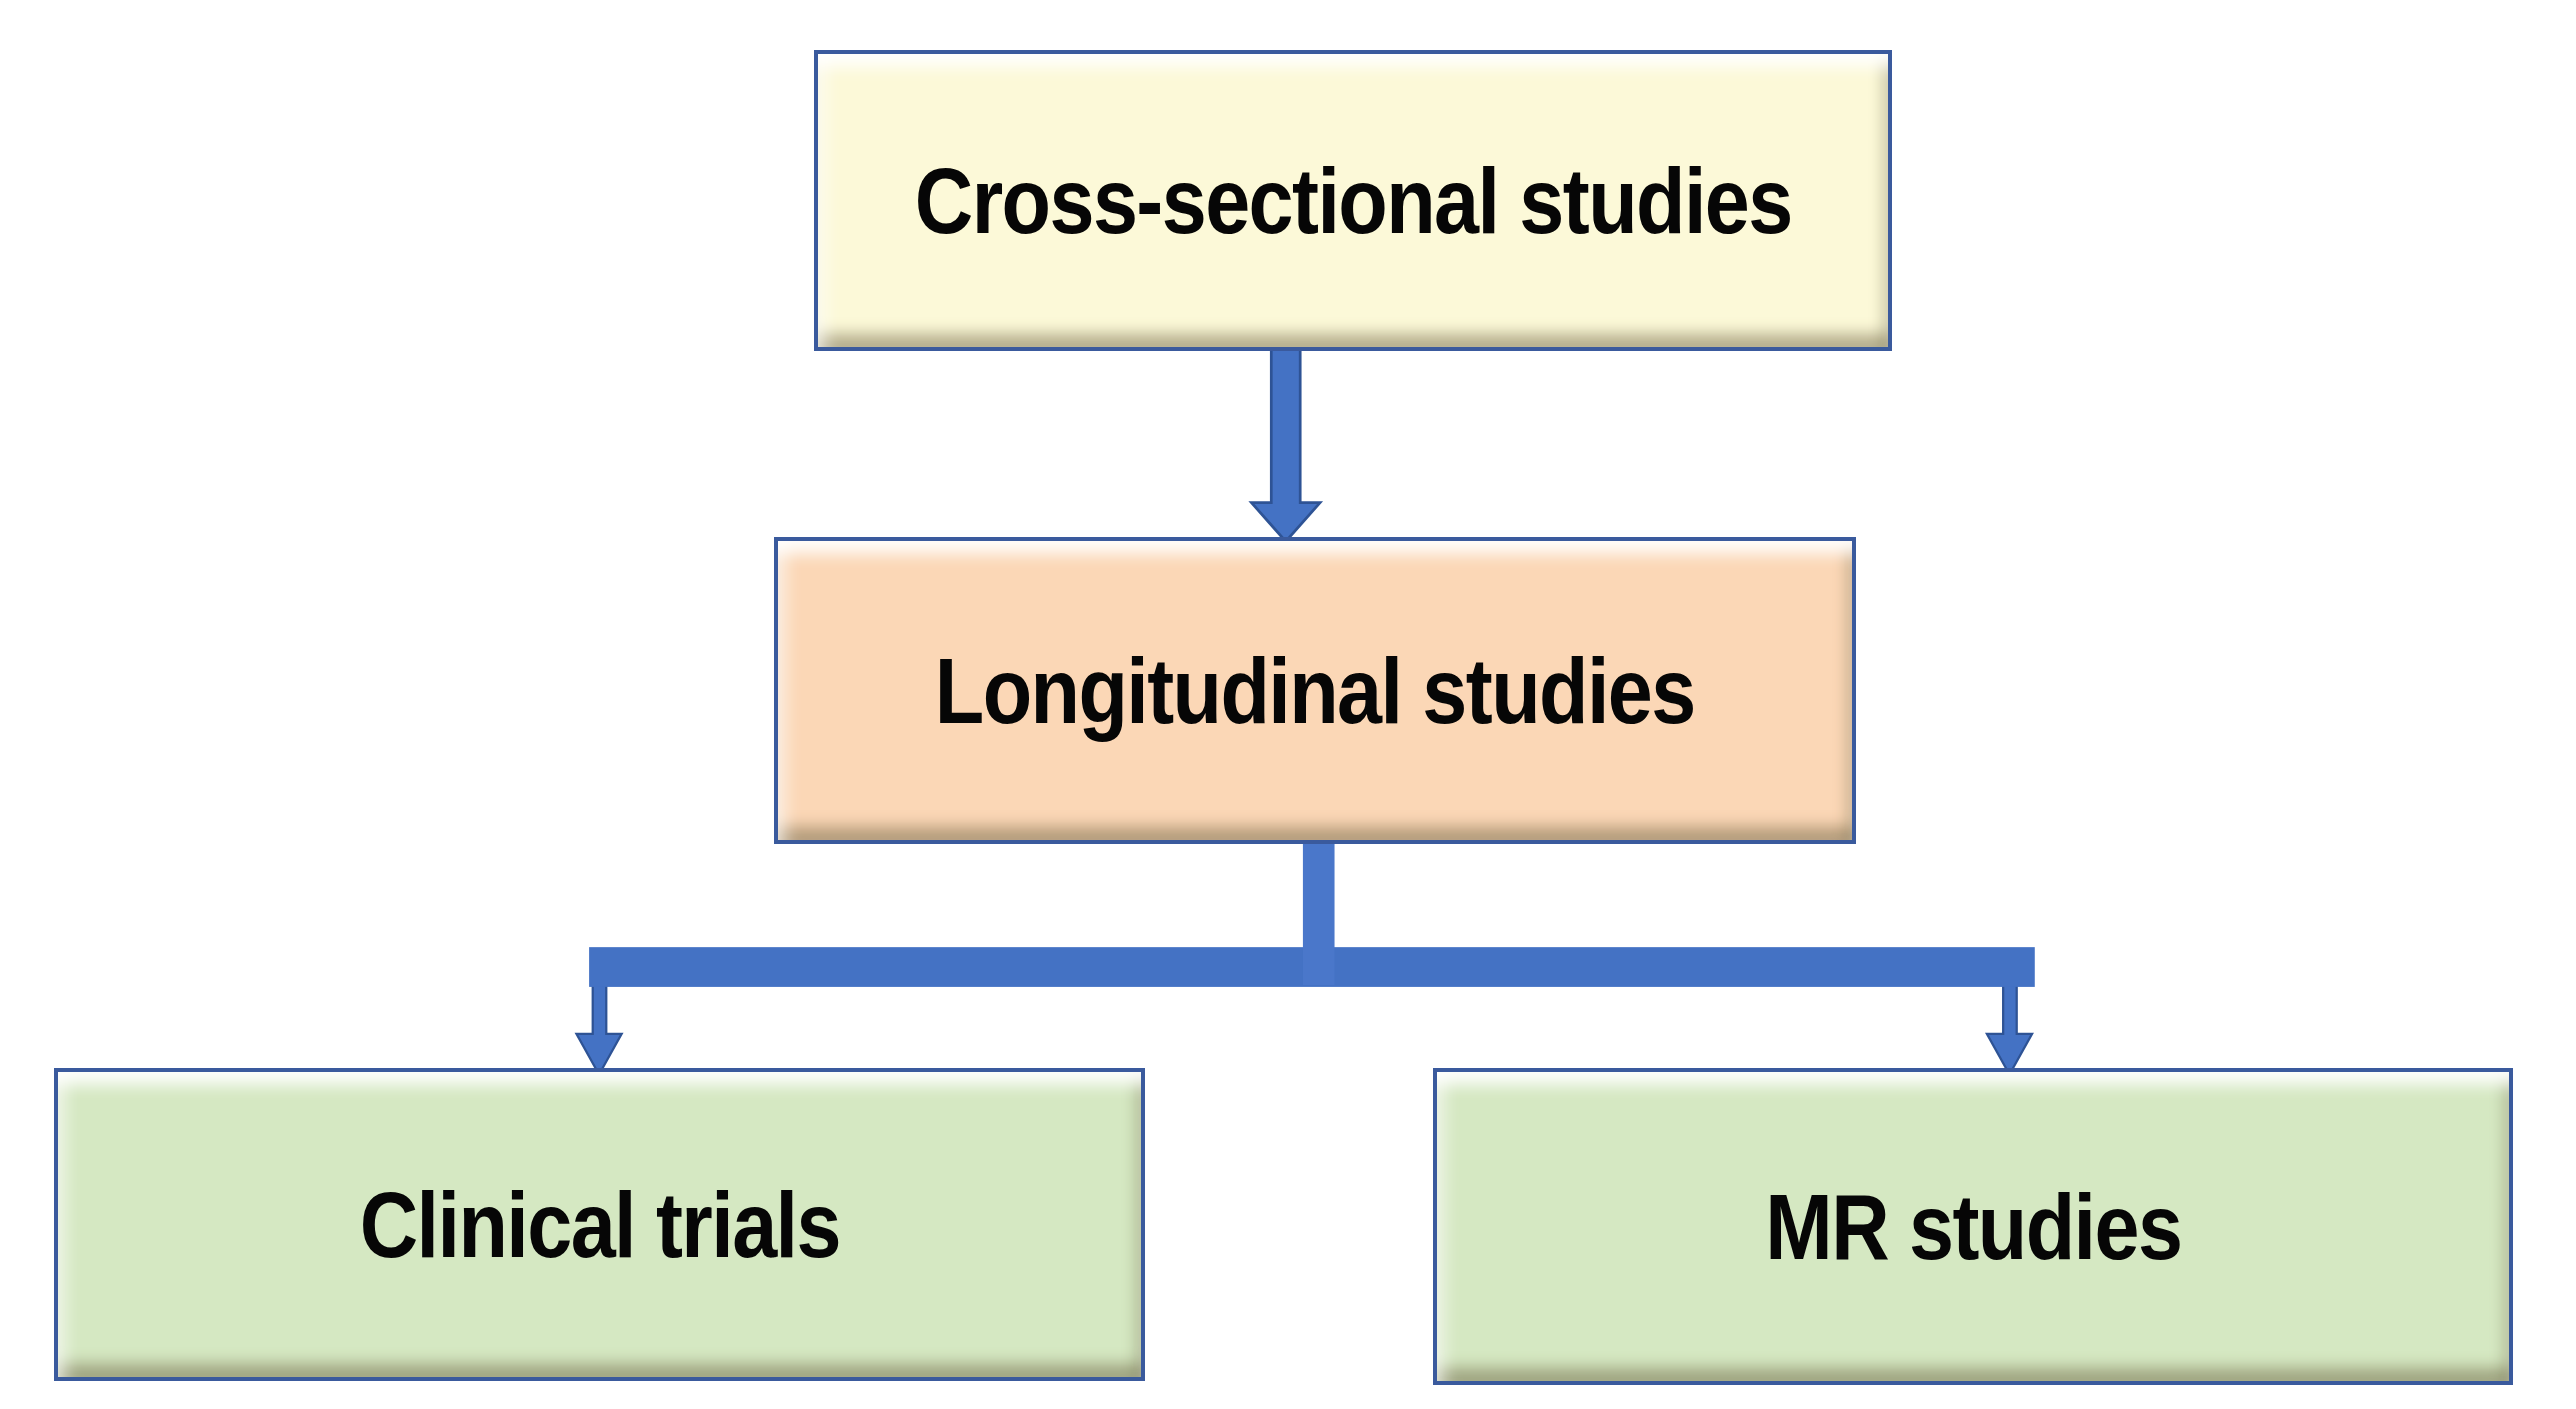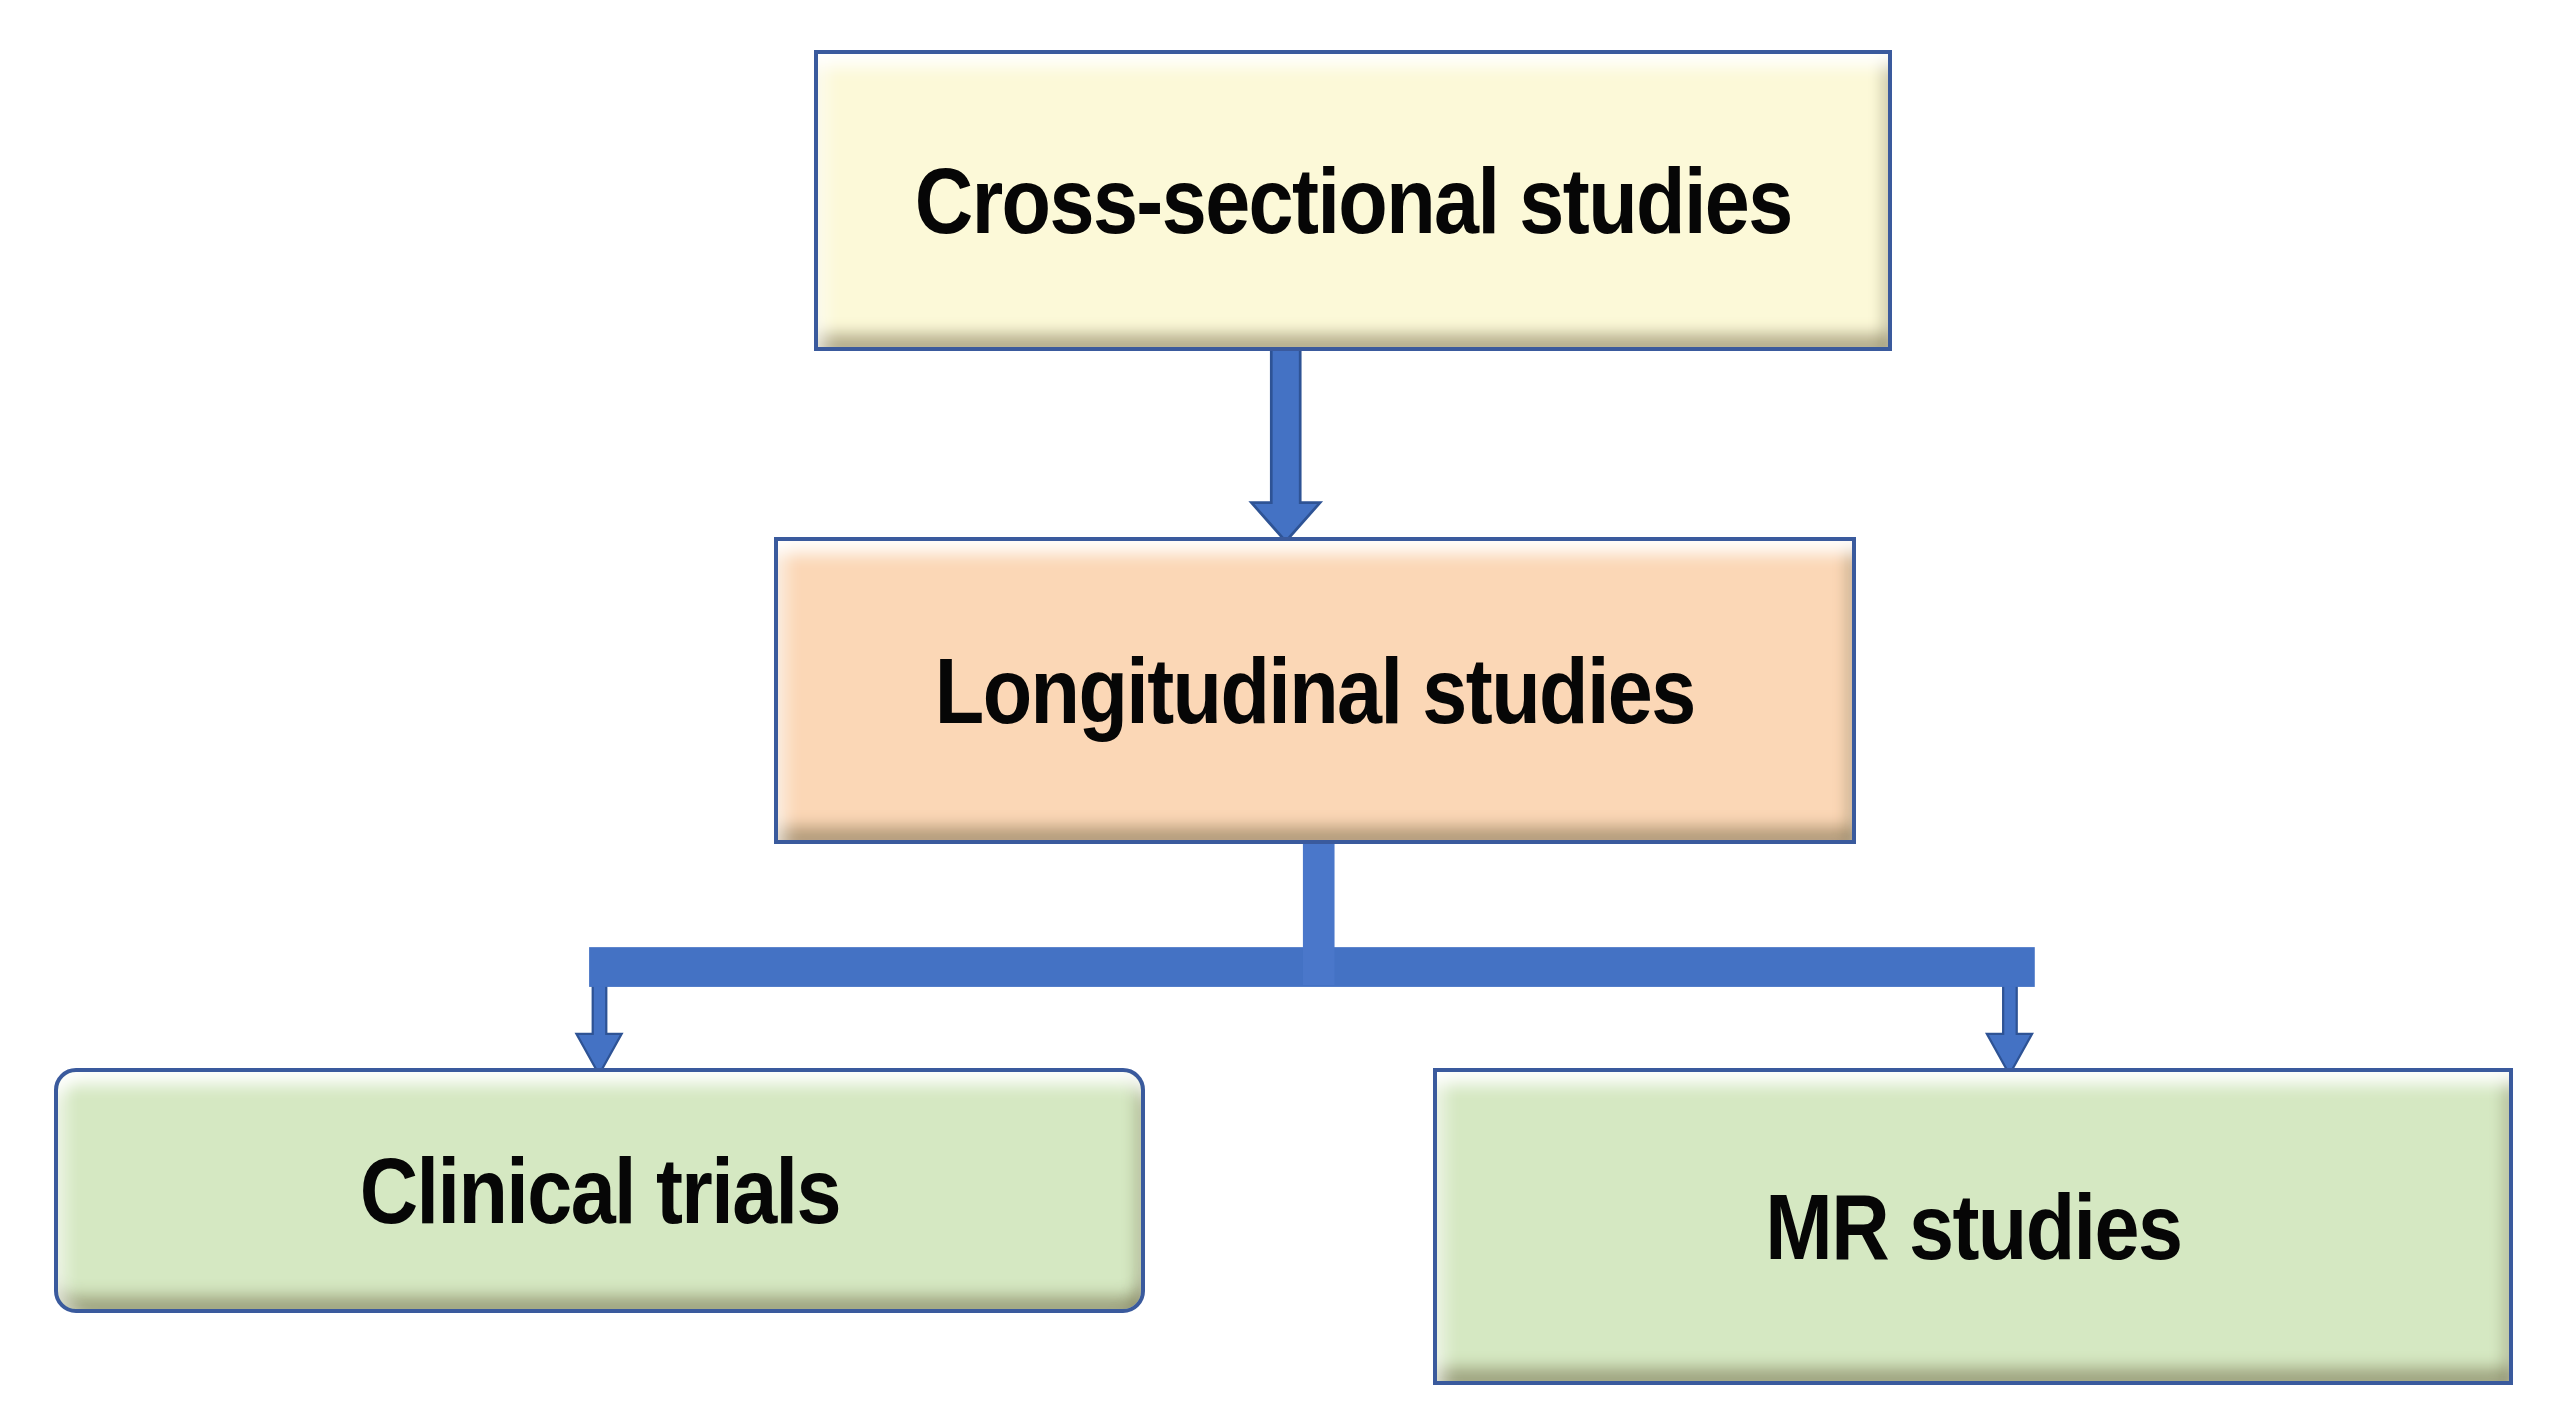--- a/index.html
+++ b/index.html
@@ -49,21 +49,21 @@
     font-size: 92px;
     letter-spacing: -1.8px;
     line-height: 1;
     white-space: nowrap;
     transform: scaleX(0.88);
     transform-origin: center;
   }
   
   #node-a { left: 775px;  top: 50px;   width: 1078px; height: 301px; margin-left: 39px; }
   #node-b { left: 774px;  top: 537px;  width: 1082px; height: 307px; }
-  #node-c { left: 54px;   top: 1068px; width: 1091px; height: 245px; border-radius: 22px; }
+  #node-c { left: 54px;   top: 1068px; width: 1091px; height: 313px; }
   #node-d { left: 1433px; top: 1068px; width: 1080px; height: 317px; }
 </style>
 </head>
 <body>
 
 <div class="canvas">
 
   <svg class="connectors" viewBox="0 0 2851 1560" xmlns="http://www.w3.org/2000/svg">
 
     <polygon points="1407,385 1439,385 1439,556 1461,556 1423,599 1385,556 1407,556" fill="#4472c4" stroke="#2e5395" stroke-width="3"></polygon>

